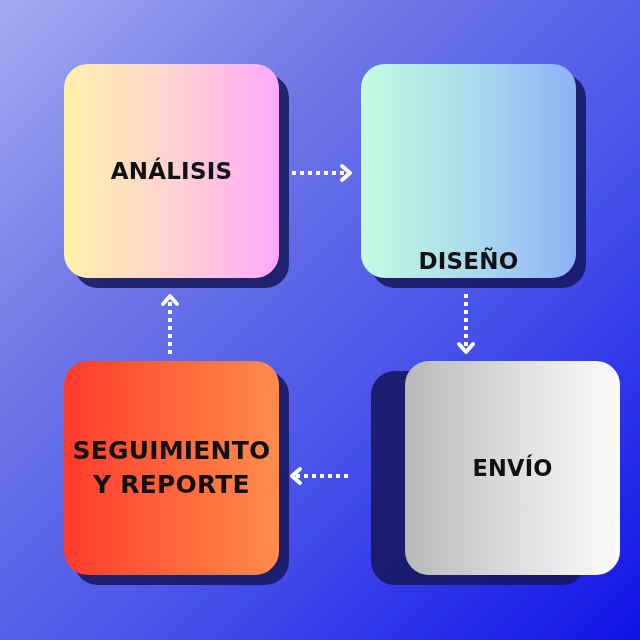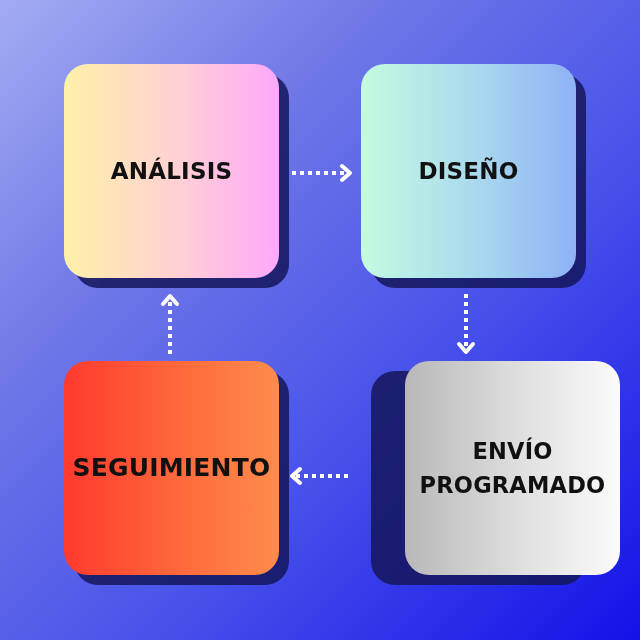--- a/index.html
+++ b/index.html
@@ -21,21 +21,21 @@
     .card .label {
       font-weight: bold; font-size: 23px; line-height: 34px; color: #111111;
       letter-spacing: 0.2px;
     }
     .label span { display: block; white-space: nowrap; }
     #c1 { left: 64px; top: 64px; }
     #c2 { left: 361px; top: 64px; }
     #c3 { left: 361px; top: 361px; }
     #c4 { left: 64px; top: 361px; }
     #c1 .card { background: linear-gradient(90deg, #fff1a8 0%, #ffcfd6 55%, #ffa8fb 100%); }
-    #c2 .card { background: linear-gradient(90deg, #c4fbe0 0%, #a9d8ee 55%, #8fb2f6 100%); }
+    #c2 .card { background: linear-gradient(90deg, #c4fbe0 0%, #a9d8ee 55%, #8fb2f6 100%); align-items: flex-end; }
     #c3 .card { background: linear-gradient(90deg, #b8b8b8 0%, #e0e0e0 55%, #fbfbfb 100%); margin-left: 44px; }
     #c4 .card { background: linear-gradient(90deg, #ff3a2e 0%, #ff6a3c 55%, #ff8c4c 100%); }
     #c4 .label { font-size: 25px; }
     #c3 .label { font-size: 22.5px; }
     .arrow { position: absolute; }
     .arrow svg { display: block; }
   </style>
 </head>
 <body>
 
@@ -55,30 +55,30 @@
       <span>DISEÑO</span>
     </div>
   </div>
 </div>
 
 <div class="card-wrap" id="c3">
   <div class="shadow"></div>
   <div class="card">
     <div class="label">
       <span>ENVÍO</span>
-      <span>PROGRAMADO</span>
     </div>
   </div>
 </div>
 
 <div class="card-wrap" id="c4">
   <div class="shadow"></div>
   <div class="card">
     <div class="label">
       <span>SEGUIMIENTO</span>
+      <span>Y REPORTE</span>
     </div>
   </div>
 </div>
 
 <div class="arrow" style="left:290px; top:163px;">
   <svg width="66" height="20" viewBox="0 0 66 20">
     <line x1="2" y1="10" x2="56" y2="10" stroke="#ffffff" stroke-width="4" stroke-dasharray="4 4"></line>
     <polyline points="52,3 60,10 52,17" fill="none" stroke="#ffffff" stroke-width="4" stroke-linecap="round" stroke-linejoin="round"></polyline>
   </svg>
 </div>

